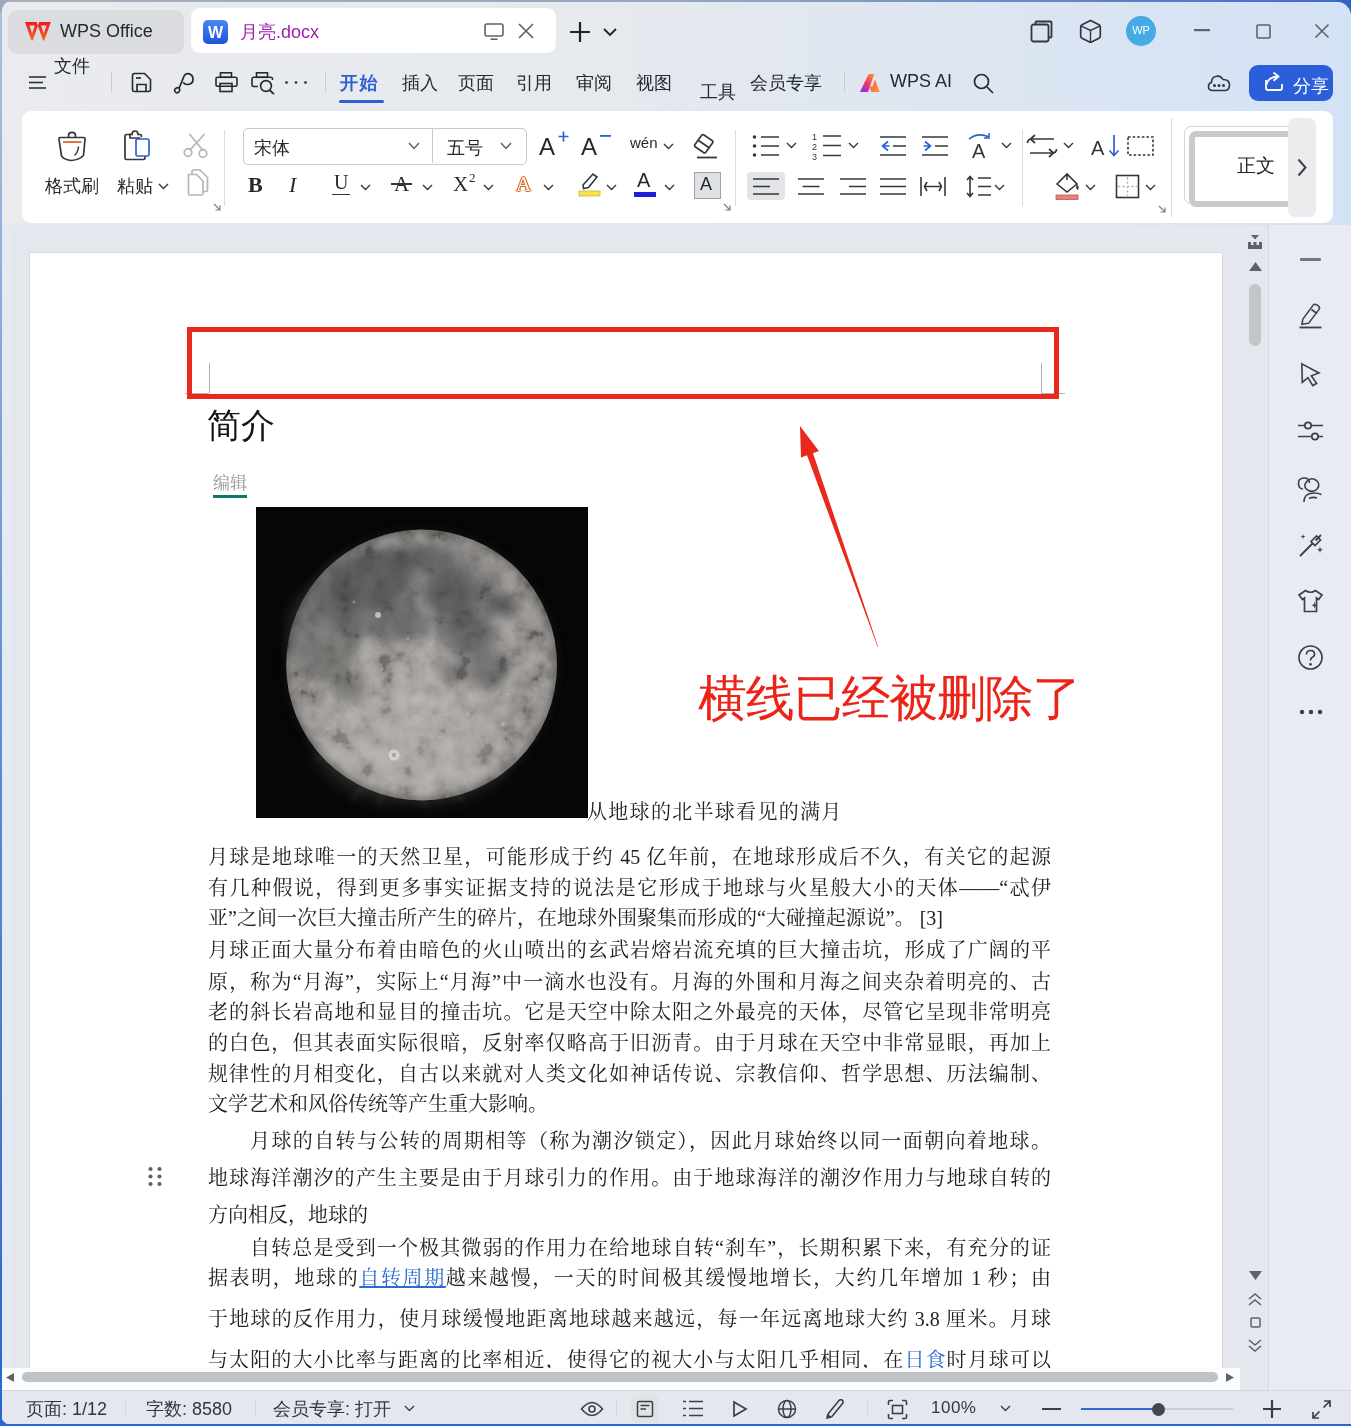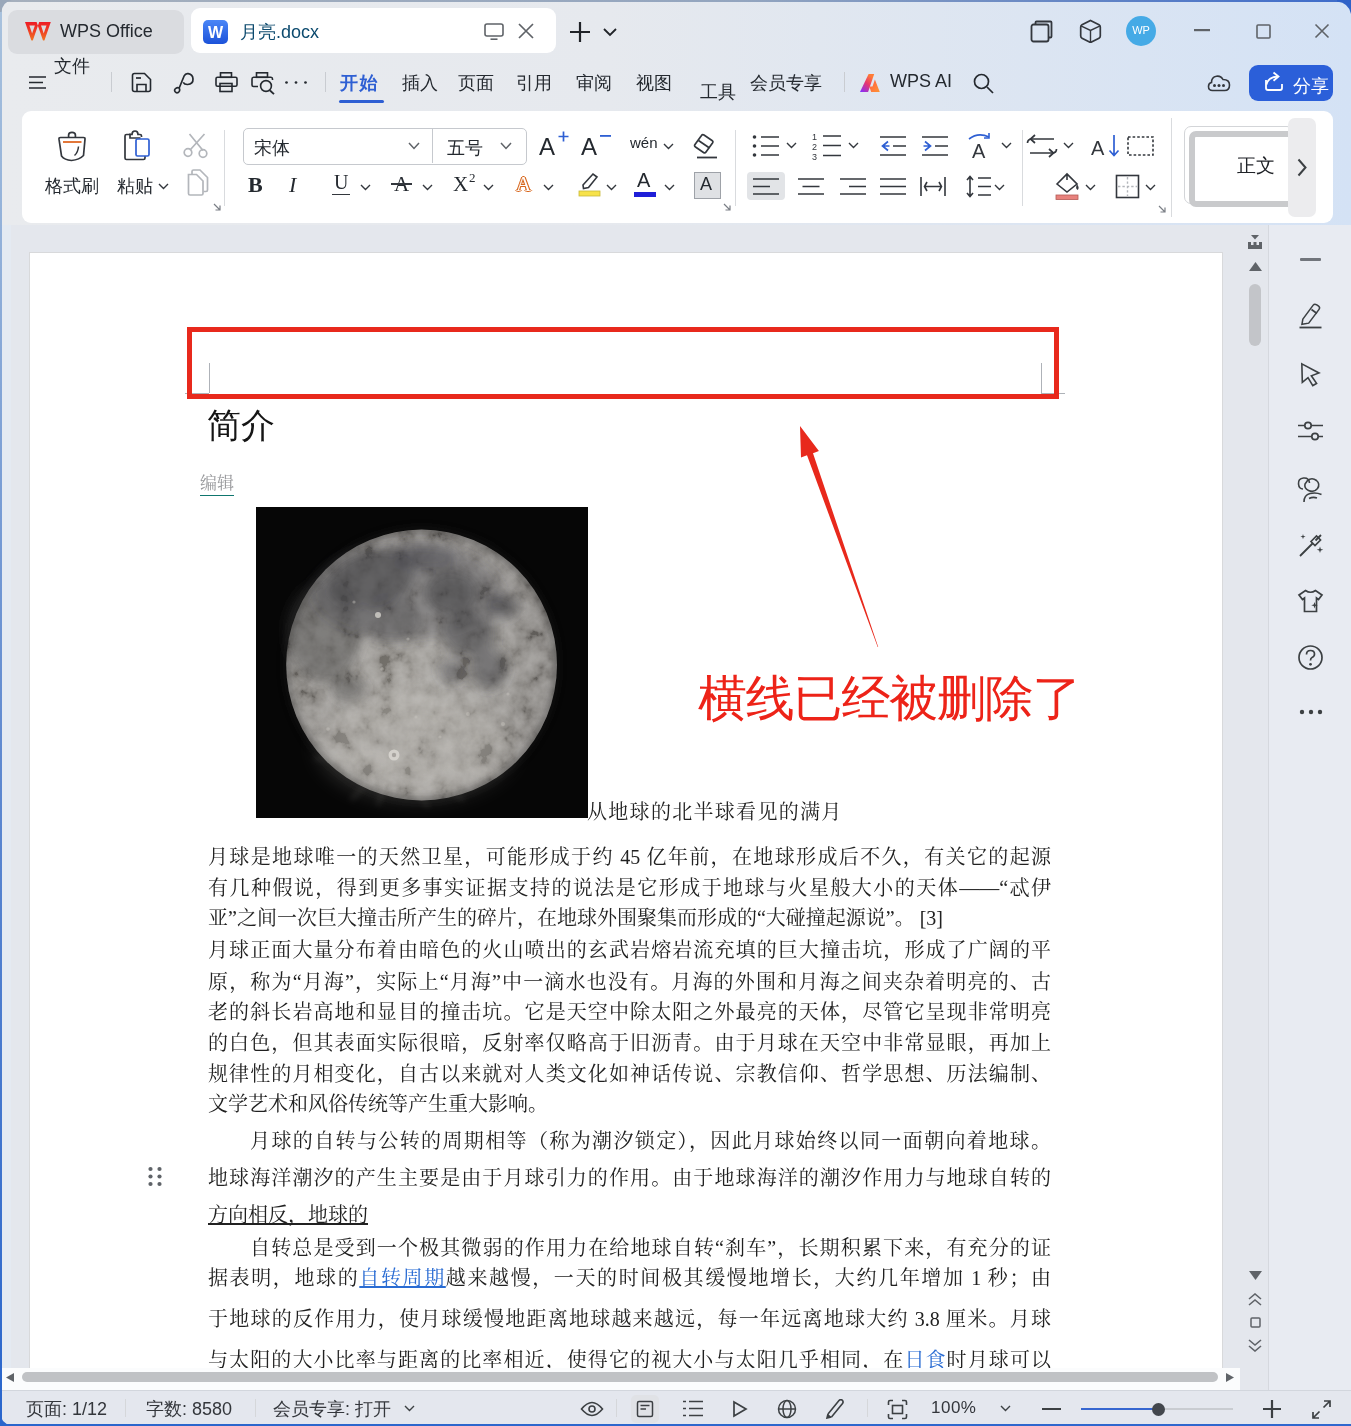--- a/index.html
+++ b/index.html
@@ -45,21 +45,21 @@
  <svg class="abs" style="left:203px;top:20px;" width="25" height="24" viewBox="0 0 25 24">
   <defs>
         <linearGradient id="wdocg" x1="0" y1="0" x2="0" y2="1">
    <stop offset="0" stop-color="#4a86f7"></stop>
           <stop offset="1" stop-color="#1c52d9"></stop>
         </linearGradient>
       </defs>
   <rect x="0" y="0" width="25" height="24" rx="5" fill="url(#wdocg)"></rect>
   <text x="12.5" y="18" font-size="16" font-weight="bold" fill="#fff" text-anchor="middle" font-family="Liberation Sans,sans-serif">W</text>
  </svg>
- <div class="abs" style="left:240px;top:20px;font-size:18px;color:#0c4a6e;">月亮.docx</div>
+ <div class="abs" style="left:240px;top:20px;font-size:18px;color:#a21caf;">月亮.docx</div>
  <svg class="abs" style="left:483px;top:22px;" width="22" height="19" viewBox="0 0 22 19" fill="none" stroke="#5f6368" stroke-width="1.6">
   <rect x="2" y="2" width="18" height="12" rx="2"></rect>
       <path d="M7.5 17.2 H14.5"></path>
     </svg>
  <svg class="abs" style="left:517px;top:22px;" width="18" height="18" viewBox="0 0 18 18" stroke="#5f6368" stroke-width="1.7">
       <path d="M2 2 L16 16 M16 2 L2 16"></path>
     </svg>
 
  <svg class="abs" style="left:568px;top:20px;" width="24" height="24" viewBox="0 0 24 24" stroke="#202328" stroke-width="2.2">
       <path d="M12 2 V22 M2 12 H22"></path>
@@ -393,21 +393,21 @@
 <div id="doccontent">
 
  <div class="cm" style="left:209px;top:363px;width:1px;height:30px;"></div>
  <div class="cm" style="left:185px;top:393px;width:24px;height:1px;"></div>
  <div class="cm" style="left:1041px;top:363px;width:1px;height:30px;"></div>
  <div class="cm" style="left:1041px;top:393px;width:24px;height:1px;"></div>
 
  <div class="abs" style="left:187px;top:327px;width:862px;height:62px;border:5px solid #e8291c;"></div>
 
  <div class="abs" style="left:207px;top:403px;font-size:34px;color:#151515;font-weight:500;">简介</div>
- <div class="abs" style="left:200px;top:469px;font-size:17px;color:#98999c;font-family:'Liberation Serif','Noto Serif CJK SC','Noto Serif SC',serif;border-bottom:1px solid #0f766e;padding-bottom:1px;">编辑</div>
+ <div class="abs" style="left:213px;top:469px;font-size:17px;color:#98999c;font-family:'Liberation Serif','Noto Serif CJK SC','Noto Serif SC',serif;border-bottom:3px solid #0f766e;padding-bottom:1px;">编辑</div>
 
  <svg class="abs" style="left:256px;top:507px;" width="332" height="311" viewBox="0 0 332 311">
   <defs>
    <radialGradient id="mg" cx="0.45" cy="0.55" r="0.72">
     <stop offset="0" stop-color="#9b9893"></stop>
           <stop offset="0.55" stop-color="#8c8985"></stop>
     <stop offset="0.85" stop-color="#807d7a"></stop>
           <stop offset="1" stop-color="#636060"></stop>
    </radialGradient>
    <clipPath id="mclip">
@@ -482,21 +482,21 @@
  <div class="tl" style="top:876px;">有几种假说，得到更多事实证据支持的说法是它形成于地球与火星般大小的天体——“忒伊</div>
  <div class="tl tn" style="top:906px;">亚”之间一次巨大撞击所产生的碎片，在地球外围聚集而形成的“大碰撞起源说”。 [3]</div>
  <div class="tl" style="top:938px;">月球正面大量分布着由暗色的火山喷出的玄武岩熔岩流充填的巨大撞击坑，形成了广阔的平</div>
  <div class="tl" style="top:970px;">原，称为“月海”，实际上“月海”中一滴水也没有。月海的外围和月海之间夹杂着明亮的、古</div>
  <div class="tl" style="top:1000px;">老的斜长岩高地和显目的撞击坑。它是天空中除太阳之外最亮的天体，尽管它呈现非常明亮</div>
  <div class="tl" style="top:1031px;">的白色，但其表面实际很暗，反射率仅略高于旧沥青。由于月球在天空中非常显眼，再加上</div>
  <div class="tl" style="top:1062px;">规律性的月相变化，自古以来就对人类文化如神话传说、宗教信仰、哲学思想、历法编制、</div>
  <div class="tl tn" style="top:1092px;">文学艺术和风俗传统等产生重大影响。</div>
  <div class="tl" style="top:1129px;padding-left:42px;width:801px;">月球的自转与公转的周期相等（称为潮汐锁定），因此月球始终以同一面朝向着地球。</div>
  <div class="tl" style="top:1166px;">地球海洋潮汐的产生主要是由于月球引力的作用。由于地球海洋的潮汐作用力与地球自转的</div>
- <div class="tl tn" style="top:1203px;text-decoration:underline;">方向相反，地球的</div>
+ <div class="tl tn" style="top:1203px;">方向相反，地球的</div>
  <div class="tl" style="top:1236px;padding-left:42px;width:801px;">自转总是受到一个极其微弱的作用力在给地球自转“刹车”，长期积累下来，有充分的证</div>
  <div class="tl" style="top:1266px;">据表明，地球的<span class="lk" style="text-decoration:underline;">自转周期</span>越来越慢，一天的时间极其缓慢地增长，大约几年增加 1 秒；由</div>
  <div class="tl" style="top:1307px;">于地球的反作用力，使月球缓慢地距离地球越来越远，每一年远离地球大约 3.8 厘米。月球</div>
  <div class="tl" style="top:1348px;">与太阳的大小比率与距离的比率相近，使得它的视大小与太阳几乎相同，在<span class="lk">日食</span>时月球可以</div>
 
  <svg class="abs" style="left:146px;top:1164px;" width="18" height="24" viewBox="0 0 18 24" fill="#5f6368">
   <circle cx="4.5" cy="5" r="2.1"></circle>
       <circle cx="13.5" cy="5" r="2.1"></circle>
   <circle cx="4.5" cy="12.5" r="2.1"></circle>
       <circle cx="13.5" cy="12.5" r="2.1"></circle>

